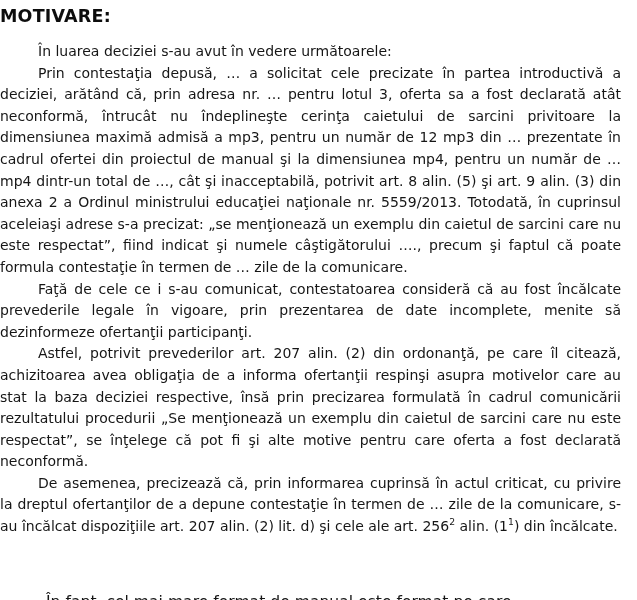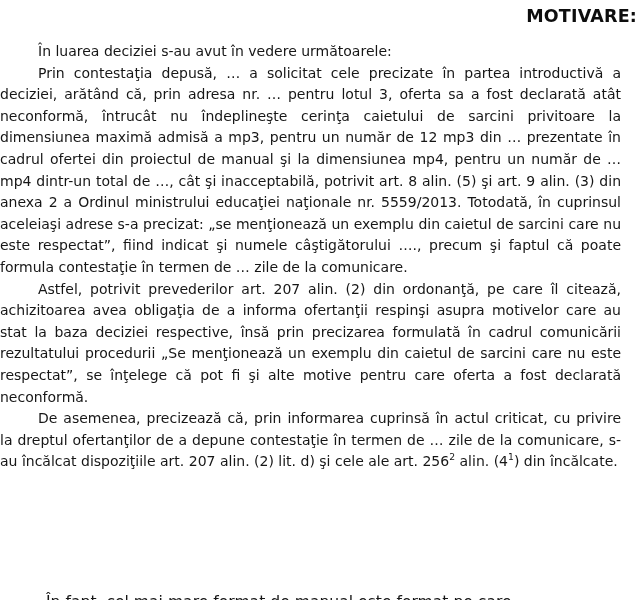--- a/index.html
+++ b/index.html
@@ -16,21 +16,21 @@
   }
   .page {
     position: relative;
     width: 637px;
     height: 600px;
     box-sizing: border-box;
     padding: 0;
     overflow: hidden;
   }
   .doc-title {
-    text-align: right;
+    text-align: left;
     font-weight: bold;
     font-size: 17.5px;
     letter-spacing: 0.2px;
     margin: 5px 0 0 0;
     padding: 0;
     line-height: 22px;
     color: #0d0d0d;
   }
   .body-text {
     position: absolute;
@@ -76,22 +76,23 @@
 <div class="page">
 
   <h1 class="doc-title">MOTIVARE:</h1>
 
   <div class="body-text">
 
     <p class="para">În luarea deciziei s-au avut în vedere următoarele:</p>
 
     <p class="para">Prin contestaţia depusă, … a solicitat cele precizate în partea introductivă a deciziei, arătând că, prin adresa nr. … pentru lotul 3, oferta sa a fost declarată atât neconformă, întrucât nu îndeplineşte cerinţa caietului de sarcini privitoare la dimensiunea maximă admisă a mp3, pentru un număr de 12 mp3 din … prezentate în cadrul ofertei din proiectul de manual şi la dimensiunea mp4, pentru un număr de … mp4 dintr-un total de …, cât şi inacceptabilă, potrivit art. 8 alin. (5) şi art. 9 alin. (3) din anexa 2 a Ordinul ministrului educaţiei naţionale nr. 5559/2013. Totodată, în cuprinsul aceleiaşi adrese s-a precizat: „se menţionează un exemplu din caietul de sarcini care nu este respectat”, fiind indicat şi numele câştigătorului …., precum şi faptul că poate formula contestaţie în termen de … zile de la comunicare.</p>
 
+    <p class="para">Faţă de cele ce i s-au comunicat, contestatoarea consideră că au fost încălcate prevederile legale în vigoare, prin prezentarea de date incomplete, menite să dezinformeze ofertanţii participanţi.</p>
 
     <p class="para">Astfel, potrivit prevederilor art. 207 alin. (2) din ordonanţă, pe care îl citează, achizitoarea avea obligaţia de a informa ofertanţii respinşi asupra motivelor care au stat la baza deciziei respective, însă prin precizarea formulată în cadrul comunicării rezultatului procedurii „Se menţionează un exemplu din caietul de sarcini care nu este respectat”, se înţelege că pot fi şi alte motive pentru care oferta a fost declarată neconformă.</p>
 
-    <p class="para"><span>De asemenea, precizează că, prin informarea cuprinsă în actul criticat, cu privire la dreptul ofertanţilor de a depune contestaţie în termen de … zile de la comunicare, s-au încălcat dispoziţiile art. 207 alin. (2) lit. d) şi cele ale art. 256</span><sup>2</sup><span> alin. (4</span><sup>1</sup><span>) din încălcate.</span></p>
+    <p class="para"><span>De asemenea, precizează că, prin informarea cuprinsă în actul criticat, cu privire la dreptul ofertanţilor de a depune contestaţie în termen de … zile de la comunicare, s-au încălcat dispoziţiile art. 207 alin. (2) lit. d) şi cele ale art. 256</span><sup>2</sup><span> alin. (1</span><sup>1</sup><span>) din încălcate.</span></p>
 
   </div>
 
   <div class="cutoff-line">În fapt, cel mai mare format de manual este format pe care</div>
 
 </div>
 
 </body></html>

